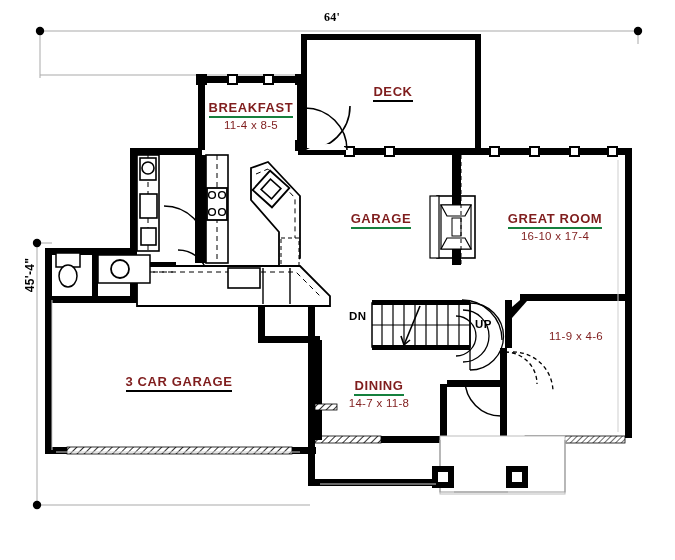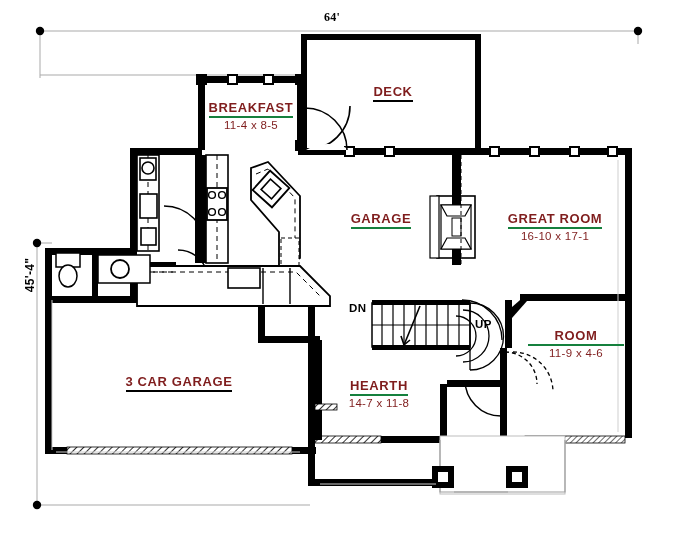--- a/index.html
+++ b/index.html
@@ -351,37 +351,36 @@
   <div class="rlabel nodim" style="left:340px; top:82px; width:106px;">
     <span class="nm">DECK</span>
   </div>
 
   <div class="rlabel" style="left:320px; top:209px; width:122px;">
     <span class="nm">GARAGE</span>
   </div>
 
   <div class="rlabel" style="left:489px; top:209px; width:132px;">
     <span class="nm">GREAT ROOM</span>
-    <span class="dim">16-10  x  17-1</span>
+    <span class="dim">16-10  x  17-4</span>
   </div>
 
 
   <div class="rlabel" style="left:528px; top:329px; width:96px;">
-    <span class="nm two">ROOM</span>
     <span class="dim">11-9  x  4-6</span>
   </div>
 
   <div class="rlabel" style="left:324px; top:376px; width:110px;">
-    <span class="nm">HEARTH</span>
+    <span class="nm">DINING</span>
     <span class="dim">14-7  x  11-8</span>
   </div>
 
   <div class="rlabel nodim" style="left:88px; top:372px; width:182px;">
     <span class="nm">3 CAR GARAGE</span>
   </div>
 
-  <div class="dirlabel" style="left:349px; top:302px;">DN</div>
+  <div class="dirlabel" style="left:349px; top:310px;">DN</div>
   <div class="dirlabel" style="left:475px; top:318px;">UP</div>
 
   <div class="dimtext" style="left:324px; top:10px;font-family:Liberation Serif, serif;">64'</div>
   <div class="dimtext vert" style="left:8px; top:268px; width:44px; text-align:center;">45'-4"</div>
 
 </div>
 
 </body></html>

